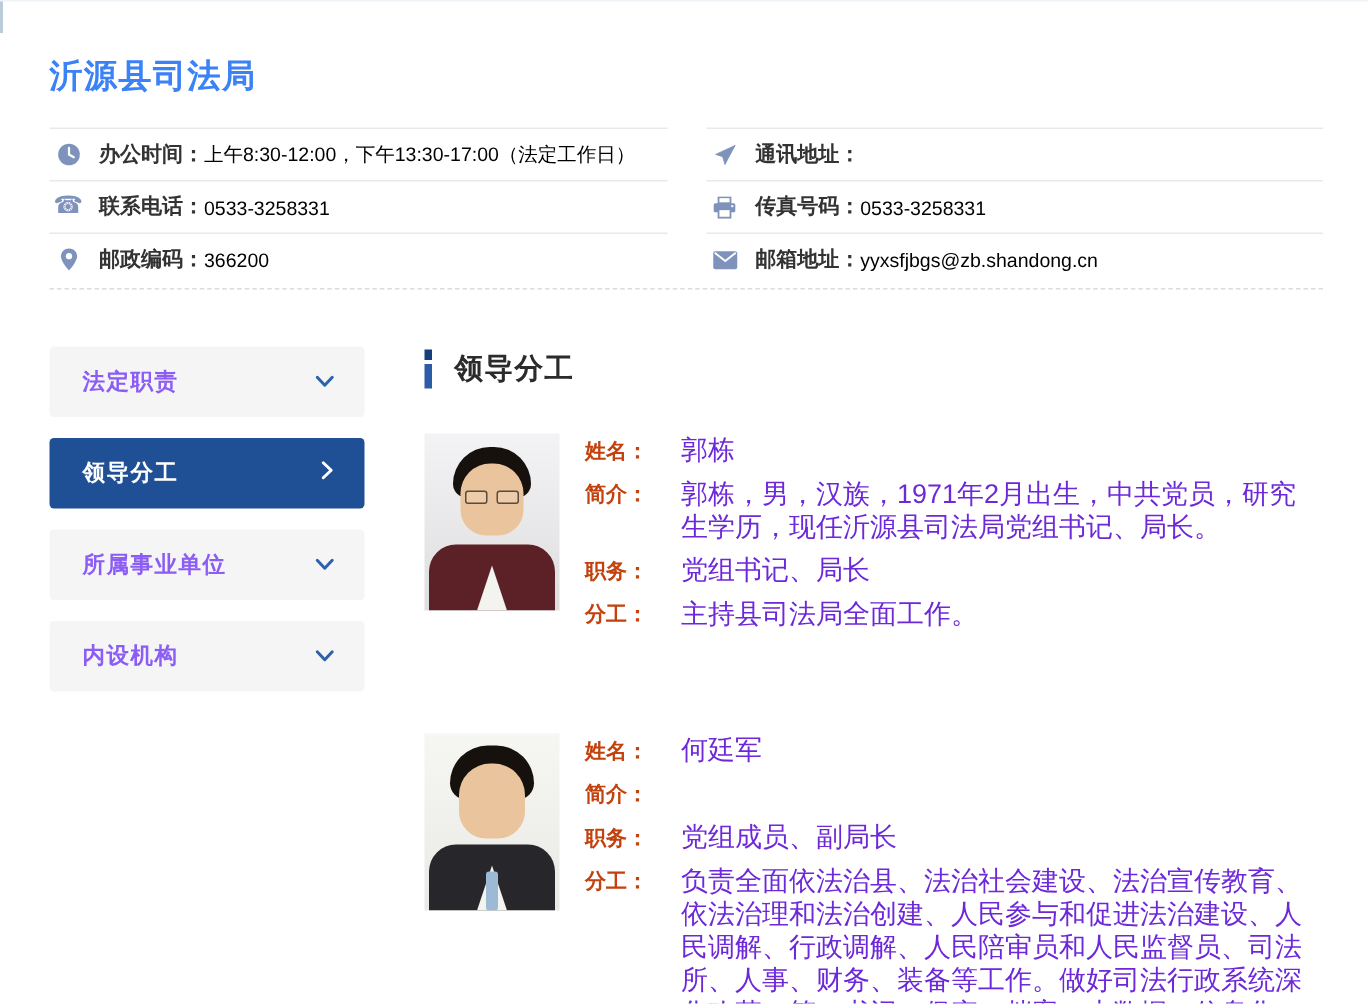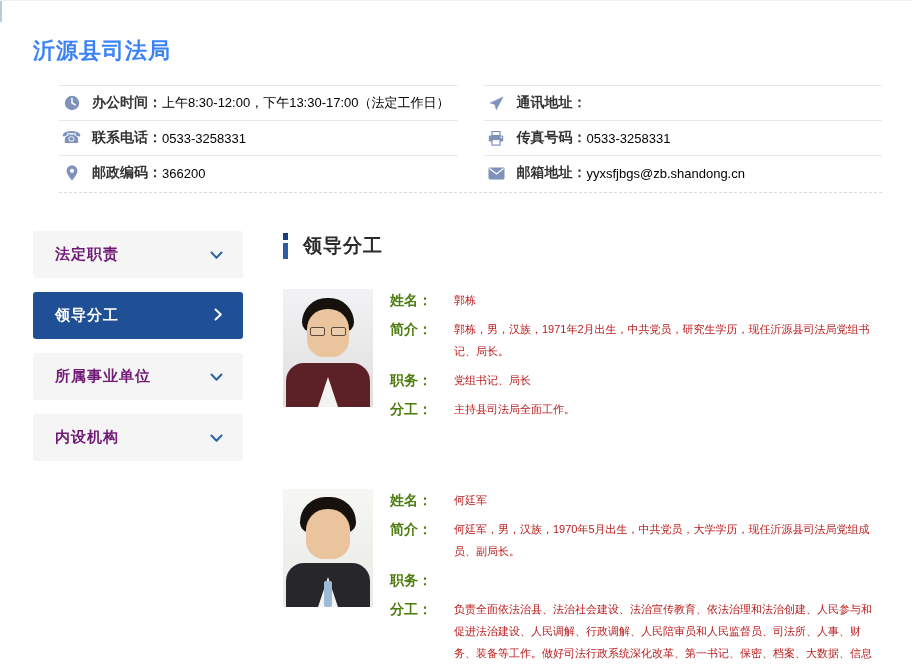--- a/index.html
+++ b/index.html
@@ -7,51 +7,51 @@
               font-family:"Liberation Sans","DejaVu Sans",sans-serif; color:#333; }
   .edge-artifact { position:absolute; left:0; top:0; width:2px; height:22px; background:#b9ccd8; }
   .top-hairline { position:absolute; left:0; top:0; width:100%; height:1px; background:#eef3f7; }
 
   .wrap { padding:0 30px 0 33px; position:relative; }
 
   .site-title { padding-top:36px; font-size:22px; font-weight:bold; color:#3b82f6; letter-spacing:1px; }
 
   
   .contact { margin-top:19px; display:grid; grid-template-columns:1fr 1fr; column-gap:26px;
-             border-bottom:1px dashed #dcdcdc; padding-bottom:2px;margin-left:26px; }
+             border-bottom:1px dashed #dcdcdc; padding-bottom:2px; }
   .c-row { display:flex; align-items:center; height:35px; border-top:1px solid #e9e9e9; }
   .c-icon { width:17px; height:17px; margin:0 12px 0 4px; display:flex; align-items:center; justify-content:center; flex-shrink:0; }
   .c-icon svg { display:block; }
   .phone-glyph { font-size:16px; line-height:16px; color:#7e92bb; }
   .c-label { font-size:14px; font-weight:bold; color:#333; white-space:nowrap; }
   .c-value { font-size:13px; color:#000000; white-space:nowrap; }
 
   
   .cols { display:flex; margin-top:38px; gap:40px; }
   .sidebar { width:210px; flex-shrink:0; }
   .s-item { height:47px; margin-bottom:14px; background:#f5f5f5; border-radius:3px;
             display:flex; align-items:center; justify-content:space-between;
             padding:0 20px 0 22px; cursor:pointer; }
-  .s-item .s-label { font-size:15px; font-weight:bold; color:#701a75; letter-spacing:1px; }
+  .s-item .s-label { font-size:15px; font-weight:bold; color:#8b5cf6; letter-spacing:1px; }
   .s-item.active { background:#1f4f94; }
   .s-item.active .s-label { color:#fff; }
 
   .main { flex:1; min-width:0; }
   .heading-row { display:flex; align-items:center; margin-top:2px; }
   .h-marker { width:5px; height:26px; margin-right:15px;
               background:linear-gradient(to bottom,#163d7c 0 7px,#ffffff 7px 10px,#2c5ca6 10px 26px); }
   .h-text { font-size:19px; font-weight:bold; color:#2b2b2b; letter-spacing:1px; }
 
   .leader { display:flex; margin-top:30px; }
   .leader + .leader { margin-top:62px; }
   .photo { width:90px; height:118px; flex-shrink:0; position:relative; overflow:hidden; }
   .fields { flex:1; margin-left:17px; min-width:0; }
   .f-row { display:flex; margin-bottom:7px; }
-  .f-label { width:64px; flex-shrink:0; font-size:14px; font-weight:bold; color:#4d7c0f; line-height:22px; }
-  .f-value { flex:1; font-size:11px; color:#b91c1c; line-height:22px; }
+  .f-label { width:64px; flex-shrink:0; font-size:14px; font-weight:bold; color:#c2410c; line-height:22px; }
+  .f-value { flex:1; font-size:18px; color:#6d28d9; line-height:22px; }
 
   
   .photo.p1 { background:linear-gradient(#f3f3f5,#dededf); }
   .photo.p2 { background:linear-gradient(#f6f6f3,#e9e9e5); }
   .po-hair { position:absolute; left:50%; transform:translateX(-50%); background:#17110e; }
   .p1 .po-hair { top:9px; width:52px; height:34px; border-radius:26px 26px 10px 10px; }
   .p2 .po-hair { top:8px; width:56px; height:36px; border-radius:28px 28px 12px 12px; }
   .po-face { position:absolute; left:50%; transform:translateX(-50%); background:#e9c49c; }
   .p1 .po-face { top:20px; width:42px; height:48px; border-radius:20px 20px 17px 17px; }
   .p2 .po-face { top:20px; width:44px; height:50px; border-radius:21px 21px 18px 18px; }
@@ -211,24 +211,24 @@
           <span class="po-shirt"></span>
           <span class="po-tie"></span>
         </div>
         <div class="fields">
           <div class="f-row">
             <span class="f-label">姓名：</span>
             <span class="f-value">何廷军</span>
           </div>
           <div class="f-row">
             <span class="f-label">简介：</span>
-            <span class="f-value">何廷军，男，汉族，1970年5月出生，中共党员，大学学历，现任沂源县司法局党组成员、副局长。</span>
           </div>
           <div class="f-row">
             <span class="f-label">职务：</span>
+            <span class="f-value">党组成员、副局长</span>
           </div>
           <div class="f-row">
             <span class="f-label">分工：</span>
             <span class="f-value">负责全面依法治县、法治社会建设、法治宣传教育、依法治理和法治创建、人民参与和促进法治建设、人民调解、行政调解、人民陪审员和人民监督员、司法所、人事、财务、装备等工作。做好司法行政系统深化改革、第一书记、保密、档案、大数据、信息化、财务审计等工作。分管局办公室、政工科、全面依法治县委员会办公室秘书科、普法与依法治理科、人民参与和促进法治科。</span>
           </div>
         </div>
       </section>
     </main>
   </div>
 </div>

